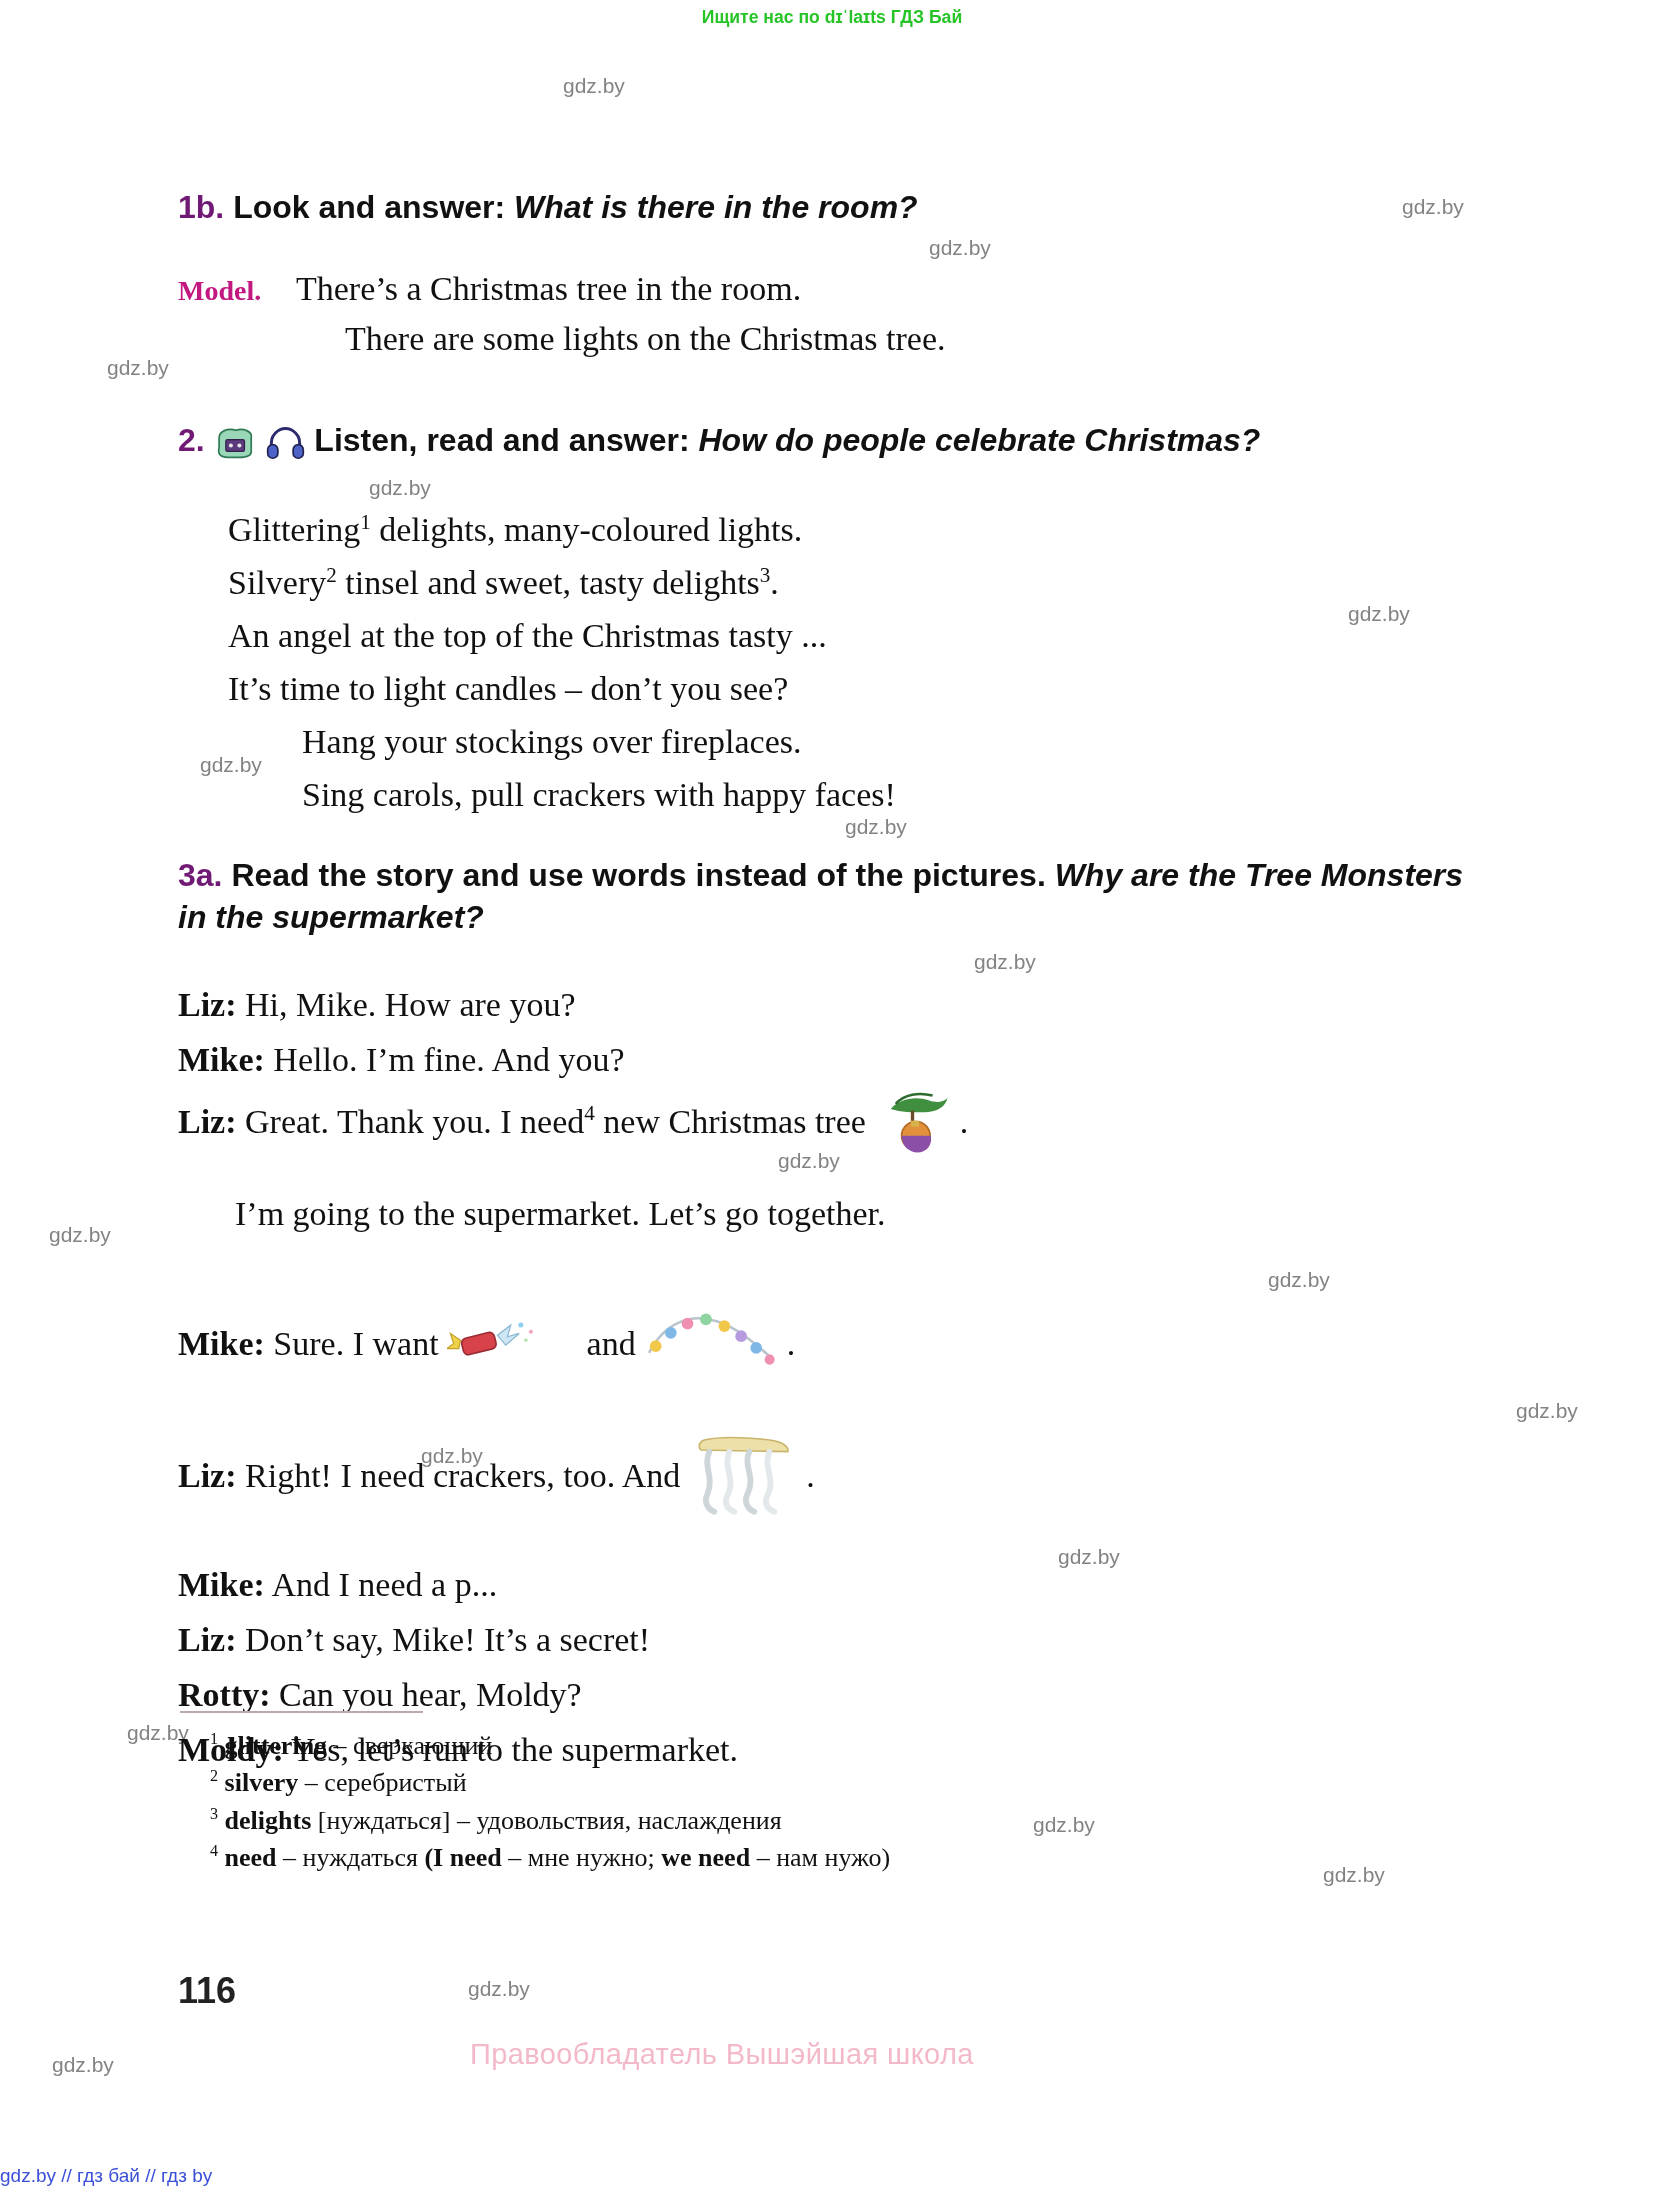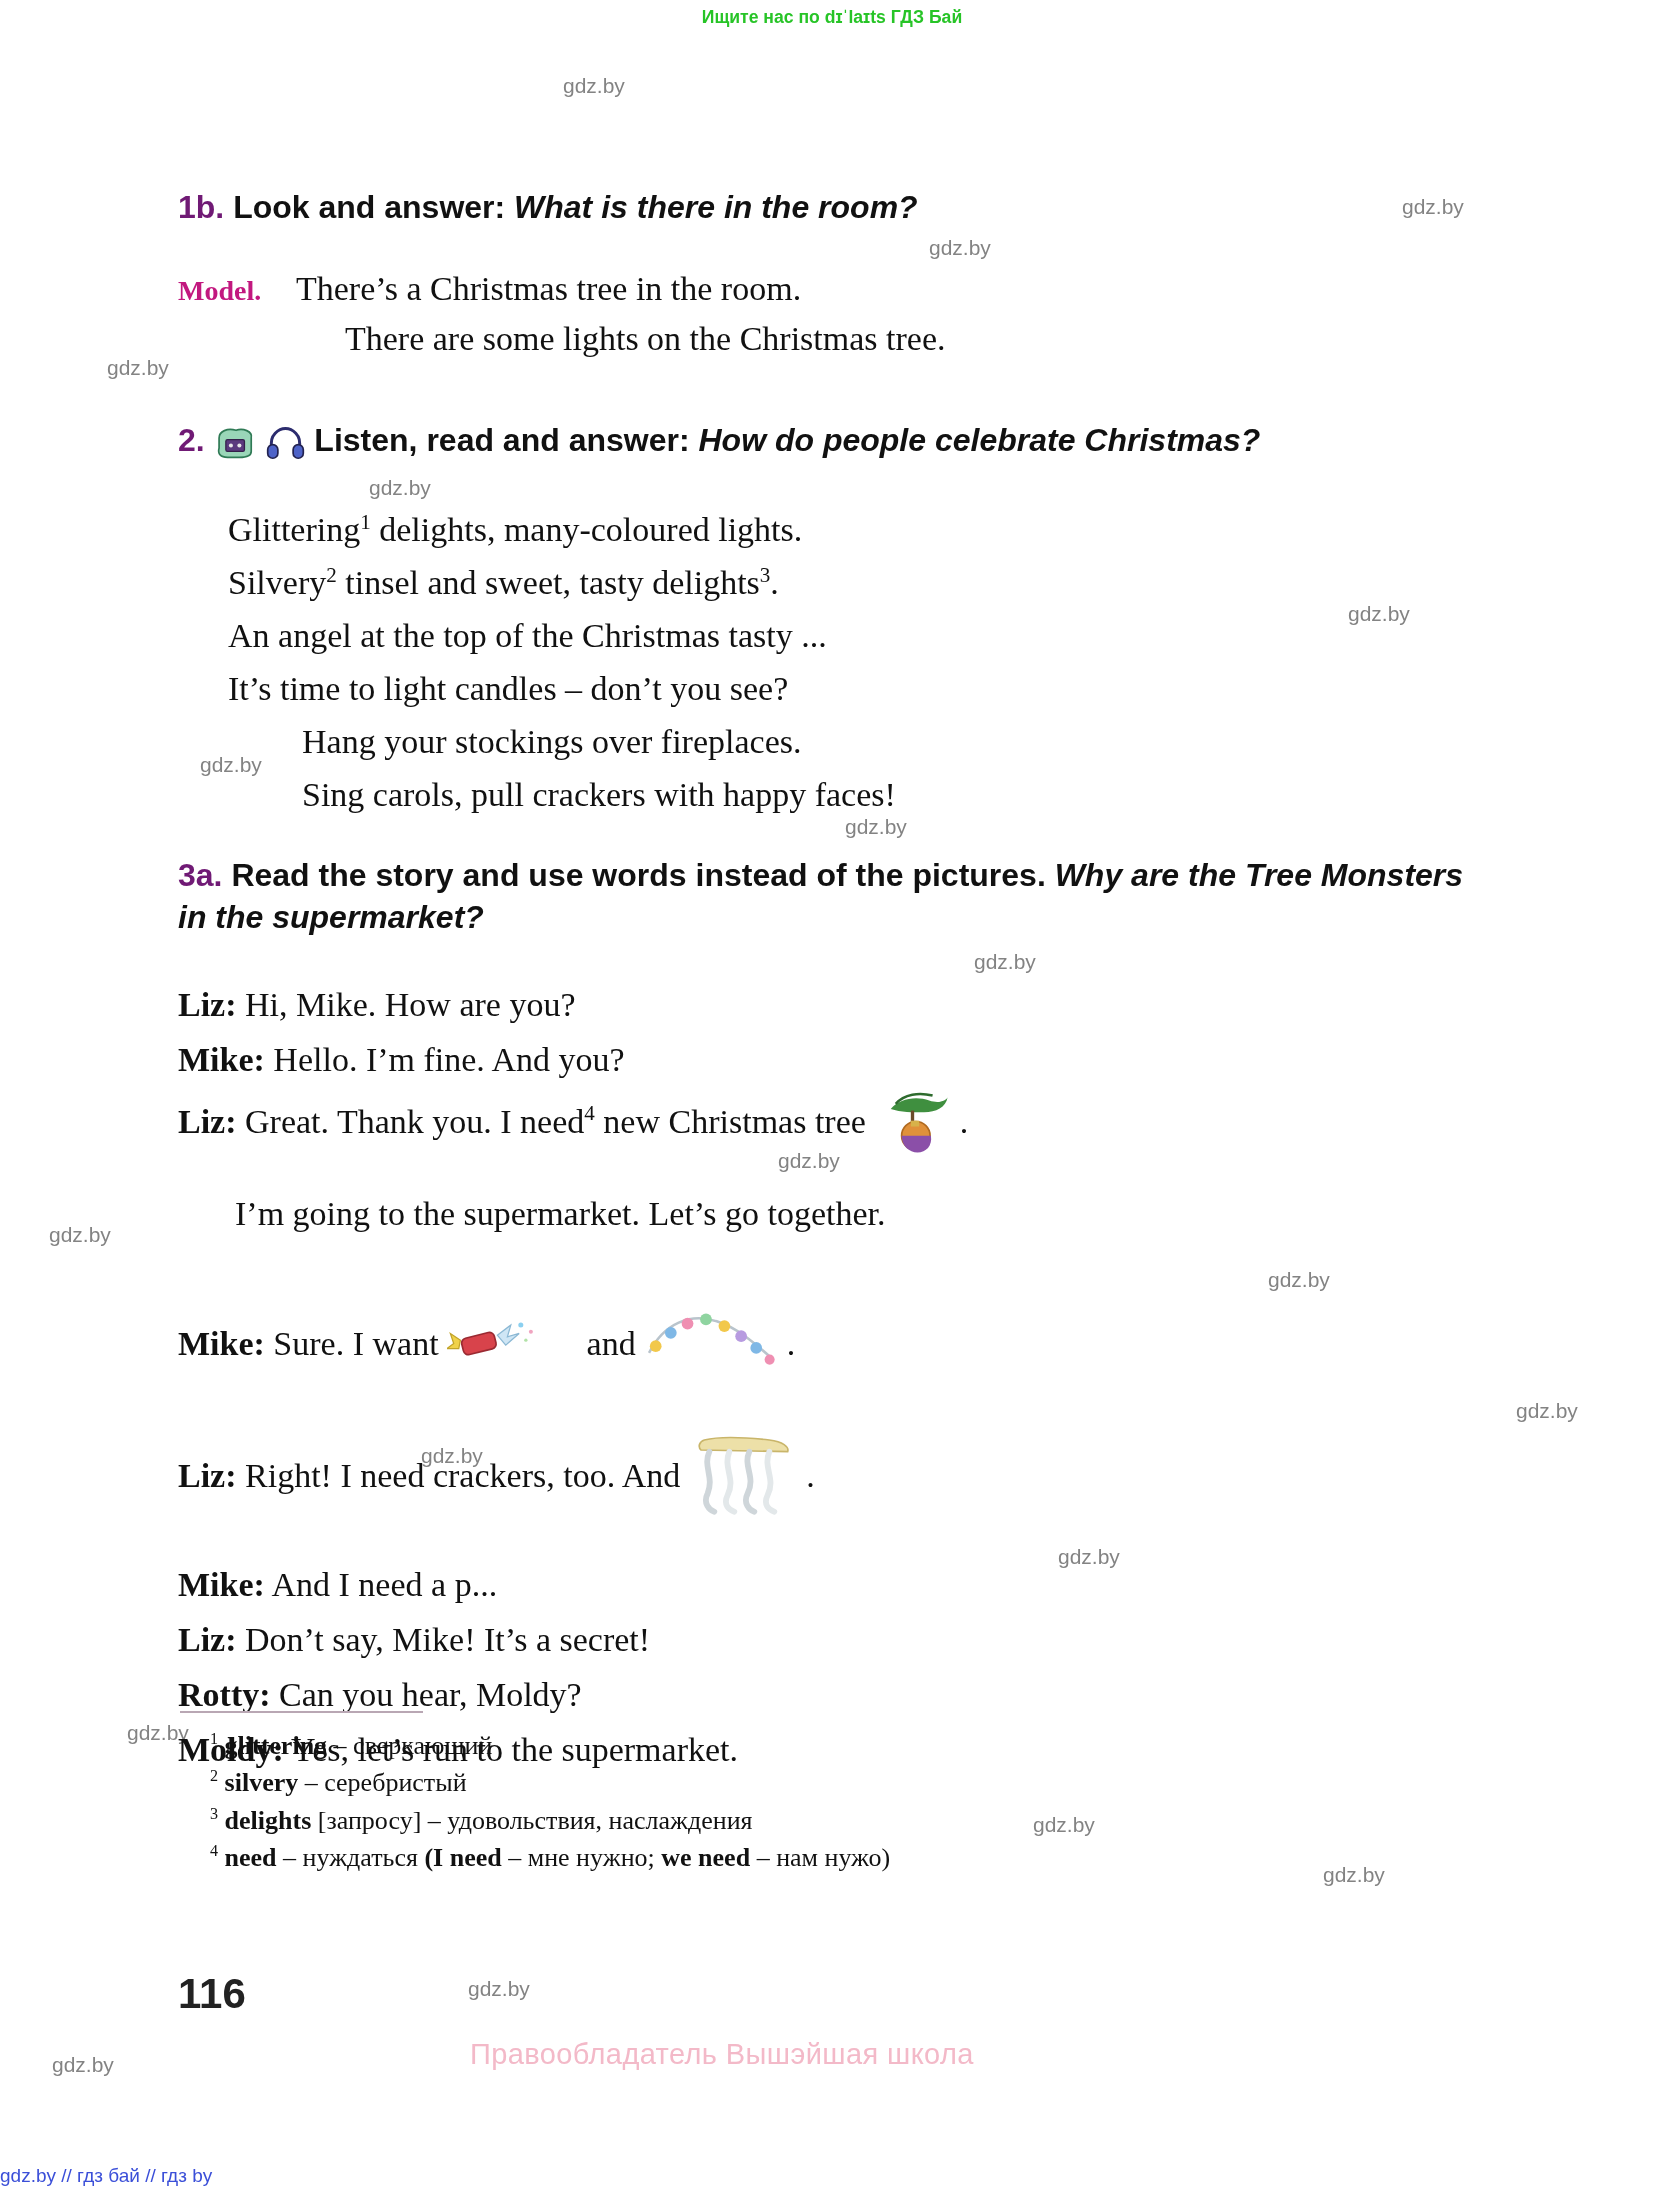--- a/index.html
+++ b/index.html
@@ -62,21 +62,21 @@
     color: #f3b9c8;
     letter-spacing: 0.4px;
   }
 
   .page-number {
     position: absolute;
     left: 178px;
     top: 1970px;
     font-family: "Liberation Sans", sans-serif;
     font-weight: bold;
-    font-size: 42px;
+    font-size: 36px;
     color: #222;
   }
 
   .ex-head {
     position: absolute;
     font-family: "Liberation Sans", sans-serif;
     font-weight: bold;
     font-size: 32px;
     color: #111;
     line-height: 1.32;
@@ -344,21 +344,21 @@
       <sup>1</sup>
       <b>glittering</b><span> – </span><span>сверкающий</span>
     </div>
     <div>
       <sup>2</sup>
       <b>silvery</b><span> – </span><span>серебристый</span>
     </div>
     <div>
       <sup>3</sup>
       <b>delights</b>
-      <span>[запросу]</span><span> – </span><span>удовольствия, наслаждения</span>
+      <span>[нуждаться]</span><span> – </span><span>удовольствия, наслаждения</span>
     </div>
     <div>
       <sup>4</sup>
       <b>need</b><span> – </span><span>нуждаться</span>
       <b>(I need</b><span> – мне нужно; </span><b>we need</b><span> – нам нужо)</span>
     </div>
   </div>
 
   <div class="page-number">116</div>
   <div class="copyright">Правообладатель Вышэйшая школа</div>

